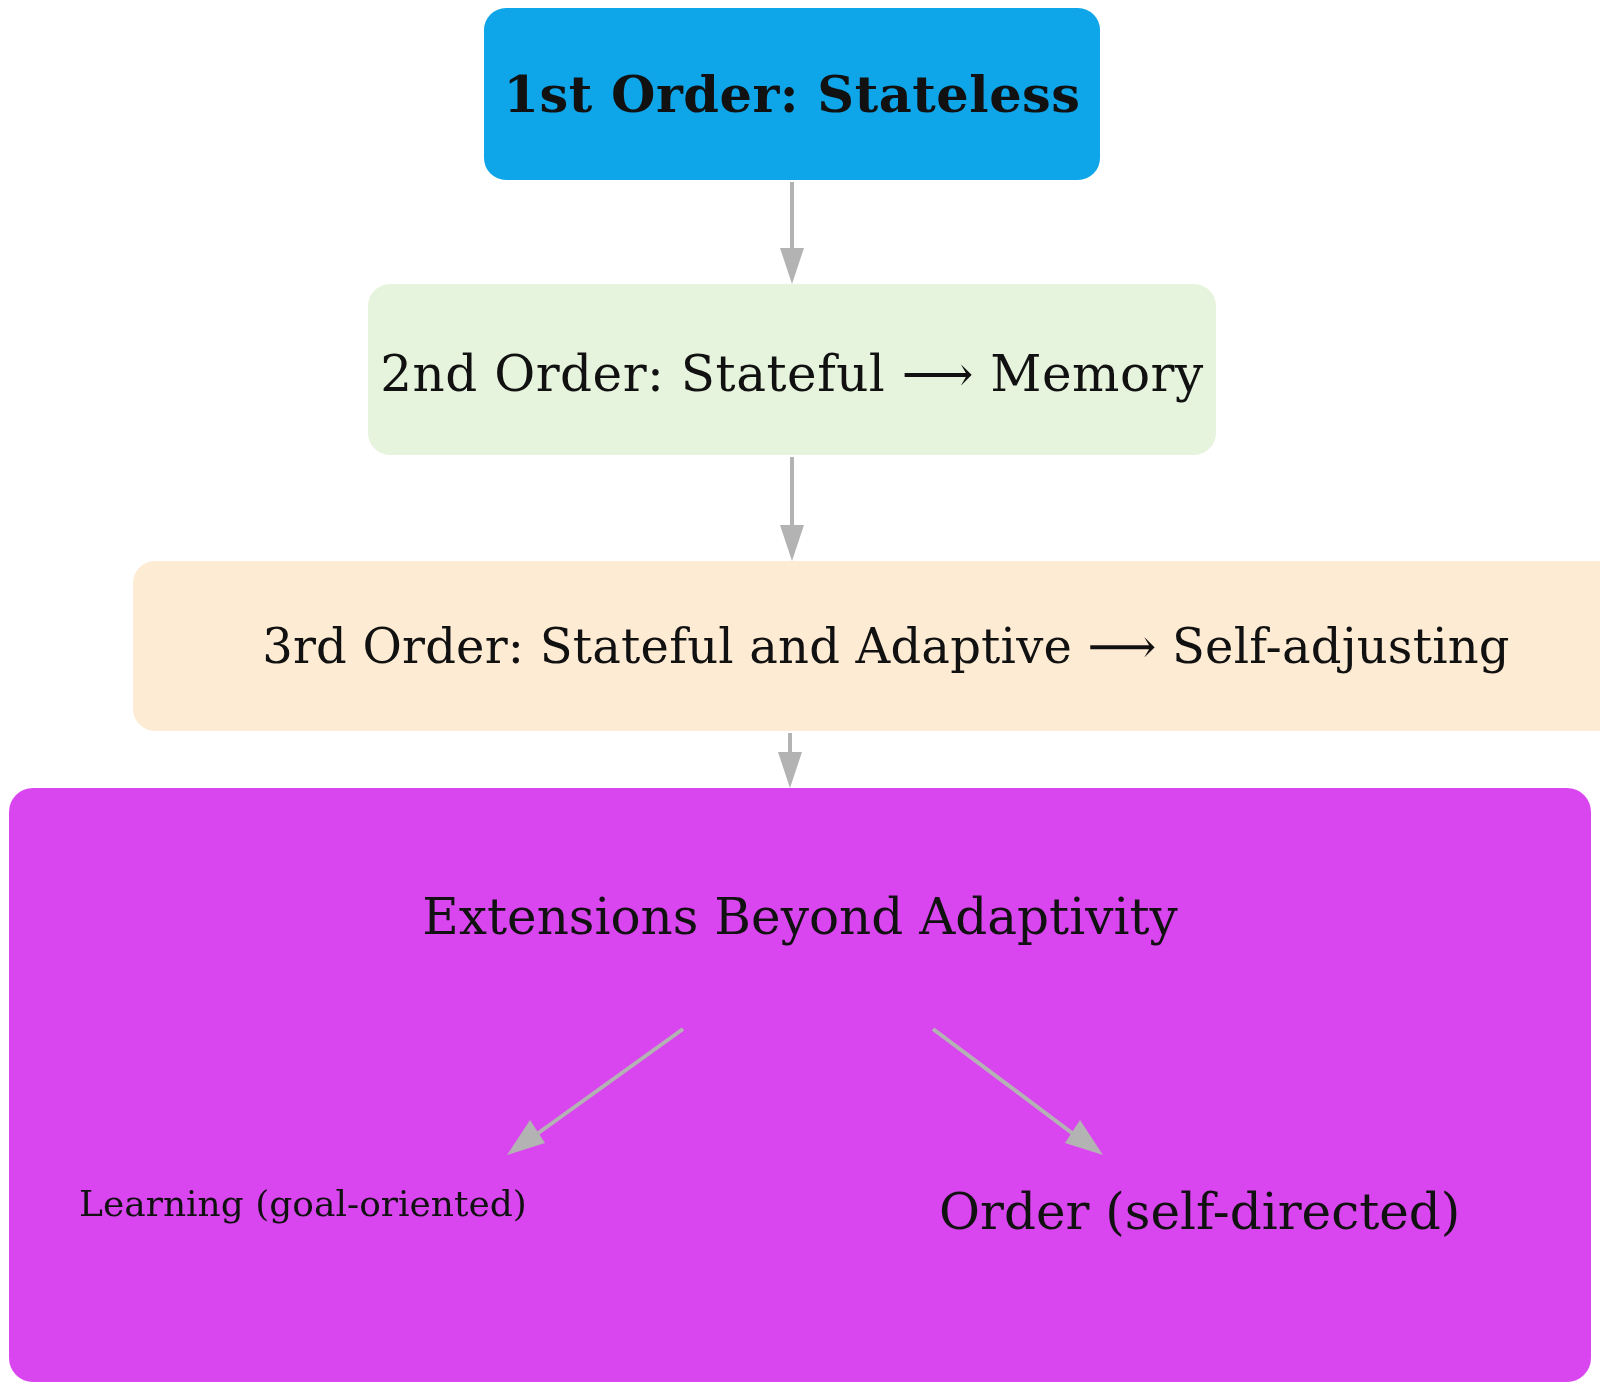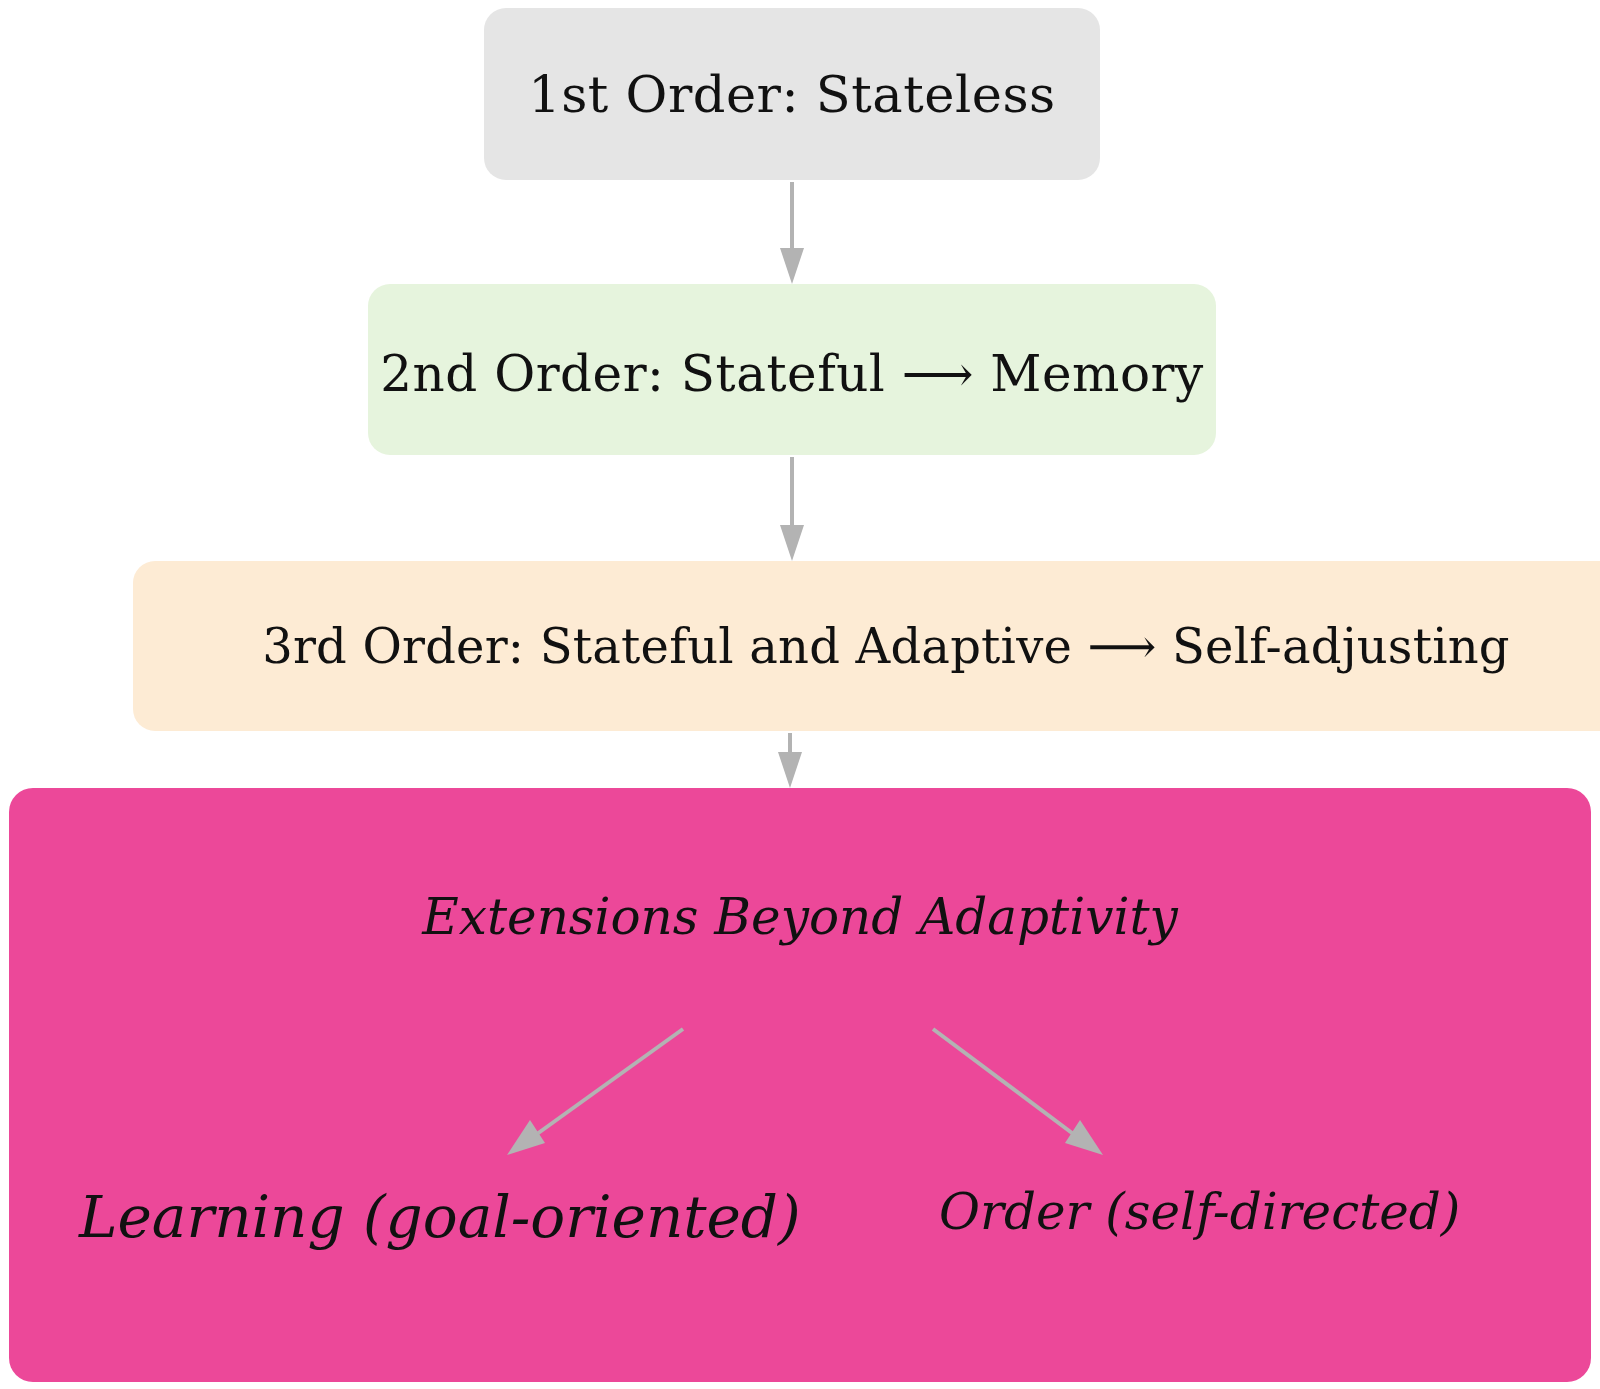--- a/index.html
+++ b/index.html
@@ -8,42 +8,42 @@
     .box { position: absolute; border-radius: 22px; display: flex; align-items: center;
            justify-content: center; box-sizing: border-box; }
     .box-text { font-size: 51px; white-space: nowrap; letter-spacing: 0.5px; }
     #box1 { left: 484px; top: 8px; width: 616px; height: 172px; background: #e4eef5; }
     #box2 { left: 368px; top: 284px; width: 848px; height: 171px; background: #e6f4dd; }
     #box3 { left: 133px; top: 561px; width: 1506px; height: 170px; background: #fdebd4; }
     #box4 { left: 9px; top: 788px; width: 1582px; height: 594px; background: #fdfce9; border-radius: 24px; display: block; }
     #box2 .box-text { font-size: 50px; margin-top: 8px; }
     #box3 .box-text { font-size: 48px; letter-spacing: 0.2px; }
     .ext-title { position: absolute; left: 0; width: 100%; top: 100px; text-align: center; font-size: 50px; }
-    .ext-left { position: absolute; left: 70px; top: 395px; font-size: 58px; white-space: nowrap; }
+    .ext-left { position: absolute; left: 70px; top: 395px; font-size: 36px; white-space: nowrap; }
     .ext-right { position: absolute; left: 930px; top: 395px; font-size: 50px; white-space: nowrap; }
     svg.arrows { position: absolute; left: 0; top: 0; width: 1600px; height: 1389px; pointer-events: none; }
     svg.arrows line { stroke: #b3b3b3; stroke-width: 4; }
     svg.arrows polygon { fill: #b3b3b3; }
   </style>
 </head>
 <body>
 
-<div class="box" id="box1" style="background: #e5e5e5;">
+<div class="box" id="box1" style="background: #0ea5e9; font-weight: bold;">
   <span class="box-text">1st Order: Stateless</span>
 </div>
 
 <div class="box" id="box2" style="background: rgb(230, 244, 221);">
   <span class="box-text">2nd Order: Stateful ⟶ Memory</span>
 </div>
 
 <div class="box" id="box3" style="background: rgb(253, 235, 212);">
   <span class="box-text">3rd Order: Stateful and Adaptive ⟶ Self-adjusting</span>
 </div>
 
-<div class="box" id="box4" style="background: #ec4899; font-style: italic;">
+<div class="box" id="box4" style="background: #d946ef;">
   <div class="ext-title">Extensions Beyond Adaptivity</div>
   <div class="ext-left">Learning (goal-oriented)</div>
   <div class="ext-right">Order (self-directed)</div>
 </div>
 
 <svg class="arrows" xmlns="http://www.w3.org/2000/svg">
   <g>
     <line x1="792" y1="182" x2="792" y2="250" style="stroke: rgb(179, 179, 179);"></line>
     <polygon points="780,248 804,248 792,284" style="fill: rgb(179, 179, 179);"></polygon>
   </g>

